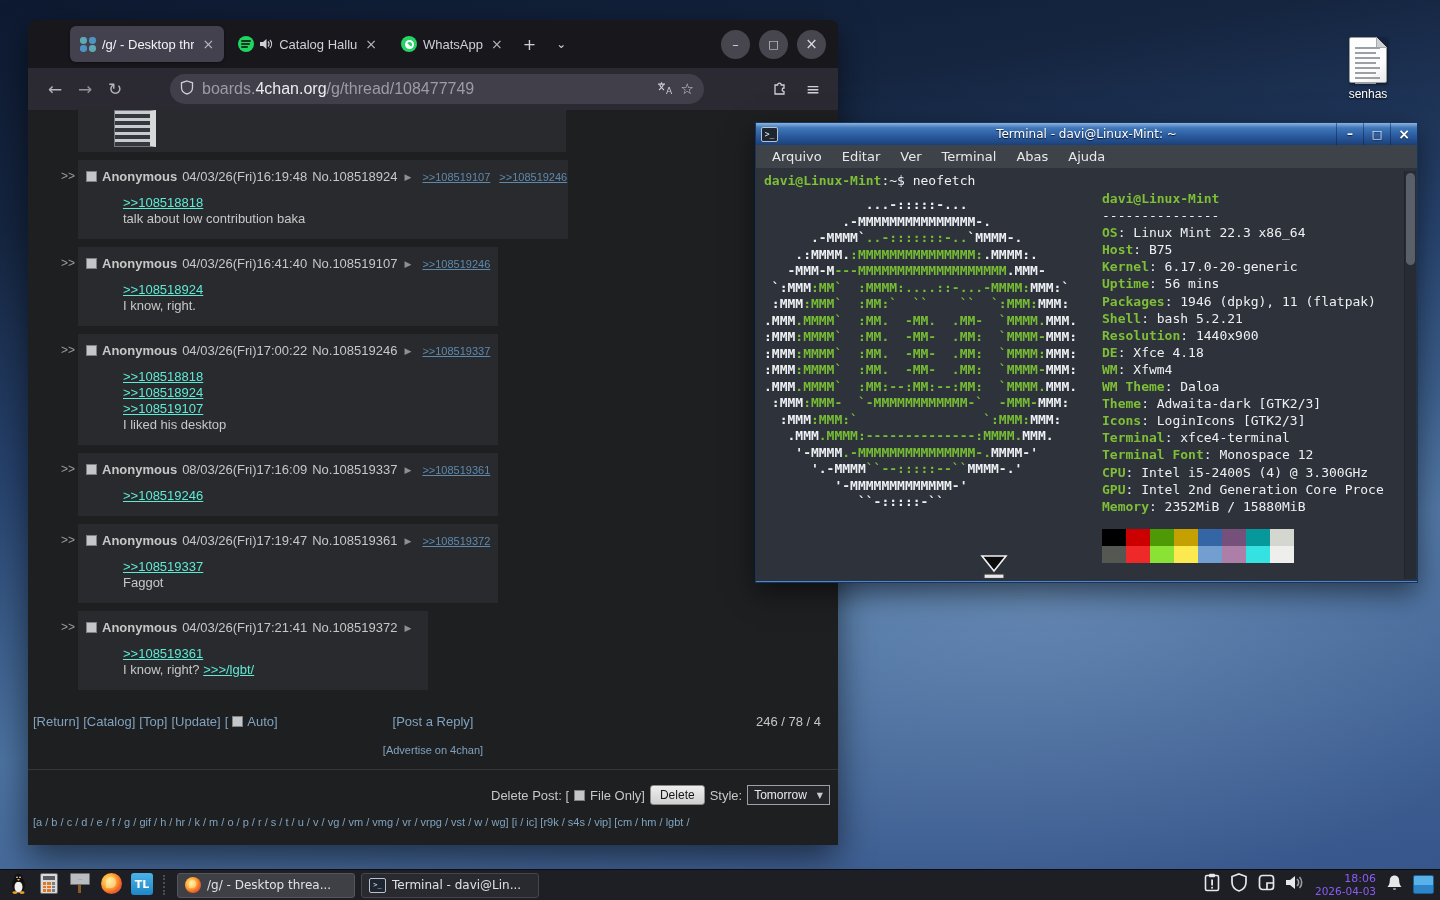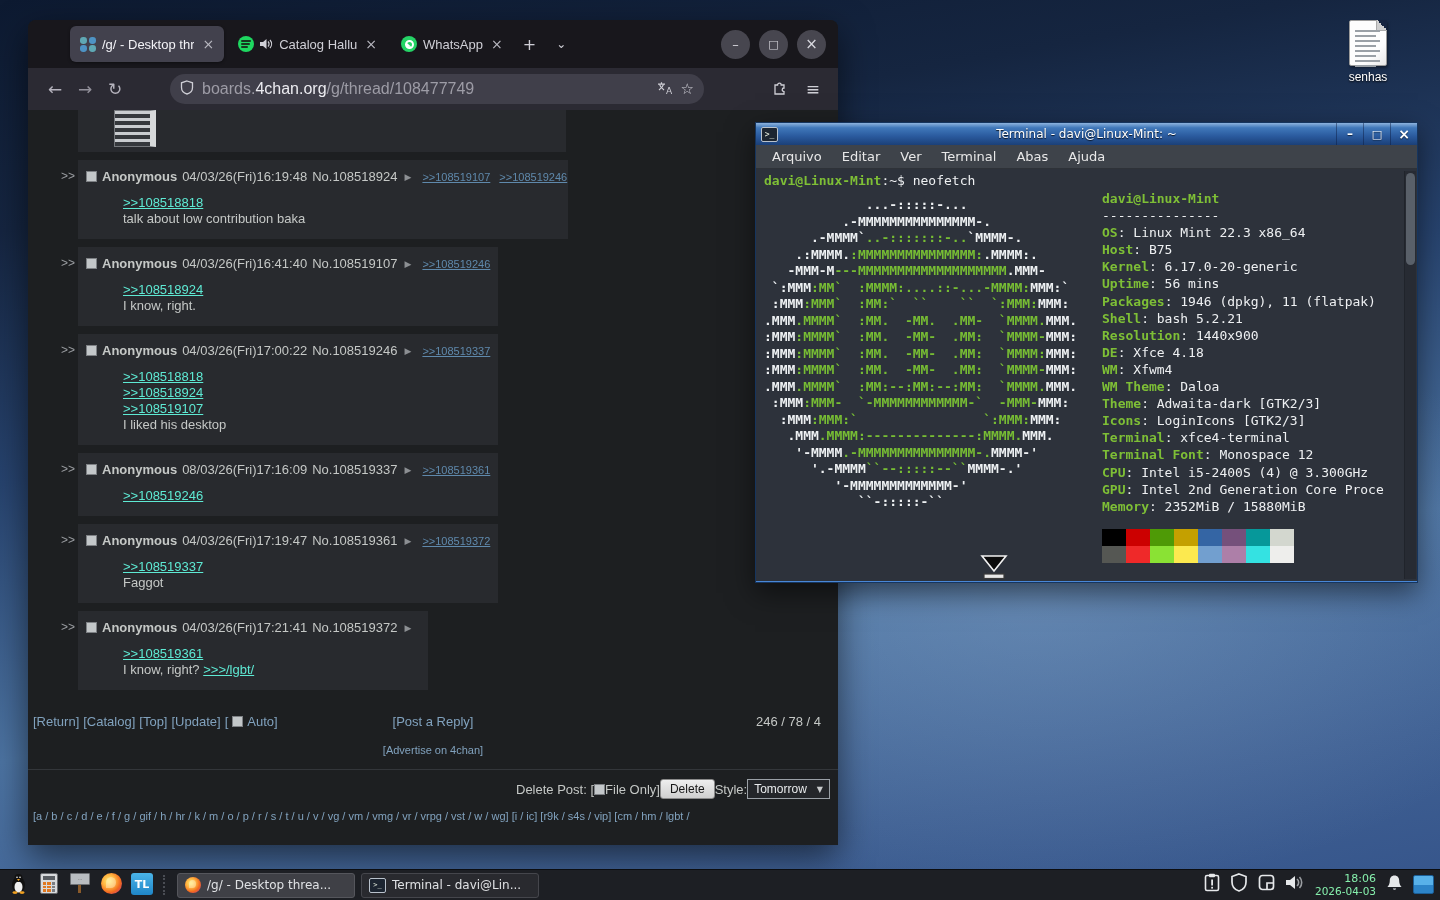--- a/index.html
+++ b/index.html
@@ -7,21 +7,21 @@
   body {
     position:relative;
     font-family:"Liberation Sans", sans-serif;
     background:
       radial-gradient(ellipse 900px 500px at 72% 66%, rgba(140,170,205,.38), transparent 60%),
       linear-gradient(170deg,#0d1a31 0%,#152540 20%,#27436e 42%,#4c73a1 66%,#3f6093 85%,#35548a 100%);
   }
   .glyph { font-family:"DejaVu Sans", sans-serif; }
 
   
-  #desk-icon { position:absolute; left:1338px; top:20px; width:60px; text-align:center; }
+  #desk-icon { position:absolute; left:1338px; top:37px; width:60px; text-align:center; }
   .doc-ico { width:38px; height:46px; margin:0 auto; position:relative; background:linear-gradient(135deg,#fdfdfd 70%,#e8e8e8); border:1px solid #9a9a9a; border-radius:2px; box-shadow:1px 2px 3px rgba(0,0,0,.4); }
   .doc-fold { position:absolute; right:-1px; top:-1px; width:11px; height:11px; background:linear-gradient(225deg,#15233f 50%,#cfcfcf 50%); border-left:1px solid #aaa; border-bottom:1px solid #aaa; }
   .doc-lines { position:absolute; left:5px; top:9px; right:6px; }
   .doc-lines div { height:2px; background:#9aa0a6; margin-bottom:3px; }
   .doc-lines div:nth-child(2n){ width:85%; }
   #desk-icon .lbl { margin-top:4px; font-size:12px; color:#fff; text-shadow:0 1px 2px #000; }
 
   
   #browser { position:absolute; left:28px; top:20px; width:810px; height:825px; border-radius:8px 8px 0 0; background:#1d1f21; box-shadow:0 12px 34px rgba(0,0,0,.55); overflow:hidden; }
   #tabbar { height:48px; background:#18171c; display:flex; align-items:center; padding-left:42px; }
@@ -69,21 +69,21 @@
   #partial-post { margin-top:0; }
   #partial-post .post { height:42px; padding-top:0; overflow:hidden; }
   .thumb { width:42px; height:37px; margin-left:28px; background:repeating-linear-gradient(180deg,#c9cccf 0 3px,#35383c 3px 7px); border:1px solid #74777b; border-right:6px solid #d7d9da; }
   #thread-footer { position:relative; margin:24px 5px 0 5px; height:18px; }
   #thread-footer .left { position:absolute; left:0; display:flex; align-items:center; gap:4px; }
   #thread-footer .center { position:absolute; left:50%; transform:translateX(-50%); }
   #thread-footer .right { position:absolute; right:12px; color:#c5c8c6; }
   .blu { color:#81a2be; }
   #ad-line { text-align:center; margin-top:12px; font-size:11px; }
   #content hr { border:none; border-top:1px solid #33363a; margin-top:13px; }
-  #delete-row { text-align:right; margin:9px 8px 0 0; display:flex; justify-content:flex-end; align-items:center; }
+  #delete-row { text-align:right; margin:15px 8px 0 0; display:flex; justify-content:flex-end; align-items:center; gap:5px; }
   .btn { background:linear-gradient(#eee,#cfcfcf); border:1px solid #8a8a8a; border-radius:3px; color:#161616; font-size:12px; padding:2px 9px; }
   .select { border:1px solid #9aa0a6; background:#24262a; color:#e8eaec; font-size:12px; padding:2px 6px; display:inline-flex; gap:10px; align-items:center; }
   .select .car { font-size:8px; color:#c8cacc; }
   #board-list { margin-top:11px; padding-left:5px; font-size:11px; color:#81a2be; white-space:nowrap; overflow:hidden; }
 
   
   #terminal { position:absolute; left:755px; top:122px; width:663px; height:461px; border:1px solid #16355e; box-shadow:0 10px 26px rgba(0,0,0,.5); }
   #t-titlebar { height:22px; background:linear-gradient(#8db3de 0%,#4078ba 22%,#2a5a9e 60%,#1b4078 100%); position:relative; display:flex; align-items:center; }
   #t-title { position:absolute; left:0; right:0; text-align:center; color:#fff; font-size:12px; font-family:"DejaVu Sans",sans-serif; text-shadow:0 1px 1px rgba(0,0,0,.8); }
   #t-icon { width:17px; height:15px; margin-left:5px; background:#1c2531; border:1px solid #b9c2cc; border-radius:2px; color:#e8f0e0; font-size:8px; font-family:"DejaVu Sans Mono",monospace; display:flex; align-items:center; justify-content:center; z-index:1; }
@@ -119,21 +119,21 @@
   .calc-ico .keys i:nth-child(3n){ background:#7b7e83; }
   .pres-ico { position:relative; width:20px; height:21px; }
   .pres-ico .board { width:20px; height:12px; background:#b9bdc1; border:1px solid #6e7175; border-radius:1px; font-size:5px; color:#555; text-align:center; line-height:11px; }
   .pres-ico .stand { position:absolute; left:8px; top:12px; width:3px; height:8px; background:#8a5a2a; }
   .sep-handle { width:5px; height:20px; border-left:2px dotted #4a4d54; margin:0 2px; }
   .task-btn { width:178px; height:25px; border:1px solid #45464c; border-radius:3px; background:#292a2f; display:flex; align-items:center; gap:6px; padding:0 7px; color:#dfe1e4; font-size:12px; }
   .task-btn.active { background:#3f4046; border-color:#55565c; }
   .task-btn .t-lbl { white-space:nowrap; overflow:hidden; text-overflow:ellipsis; }
   .mini-term { width:17px; height:15px; background:#1c2531; border:1px solid #b9c2cc; border-radius:2px; color:#e8f0e0; font-size:7px; font-family:"DejaVu Sans Mono",monospace; display:flex; align-items:center; justify-content:center; flex:0 0 17px; }
   #tray { margin-left:auto; display:flex; align-items:center; gap:10px; }
-  #clock { text-align:right; color:#86efac; line-height:1.15; }
+  #clock { text-align:right; color:#8b5cf6; line-height:1.15; }
   #clock .tme { font-size:11px; } #clock .dte { font-size:10.5px; }
   .wsq { width:21px; height:19px; border-radius:2px; border:1px solid #1b5e96; background:linear-gradient(#58b1e9 55%,#2d84c8 55%); }
 </style>
 </head>
 <body>
 
 <div id="desk-icon">
   <div class="doc-ico">
     <div class="doc-fold"></div>
     <div class="doc-lines">

